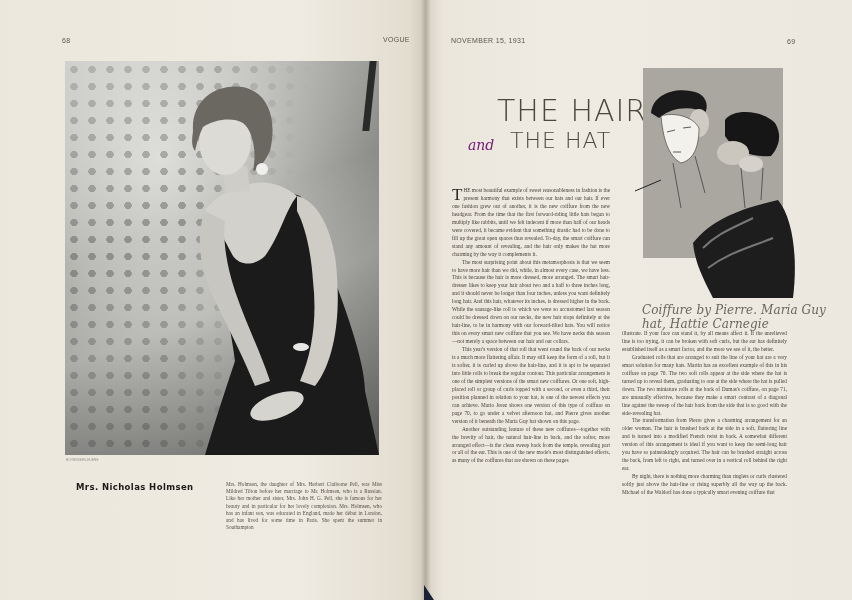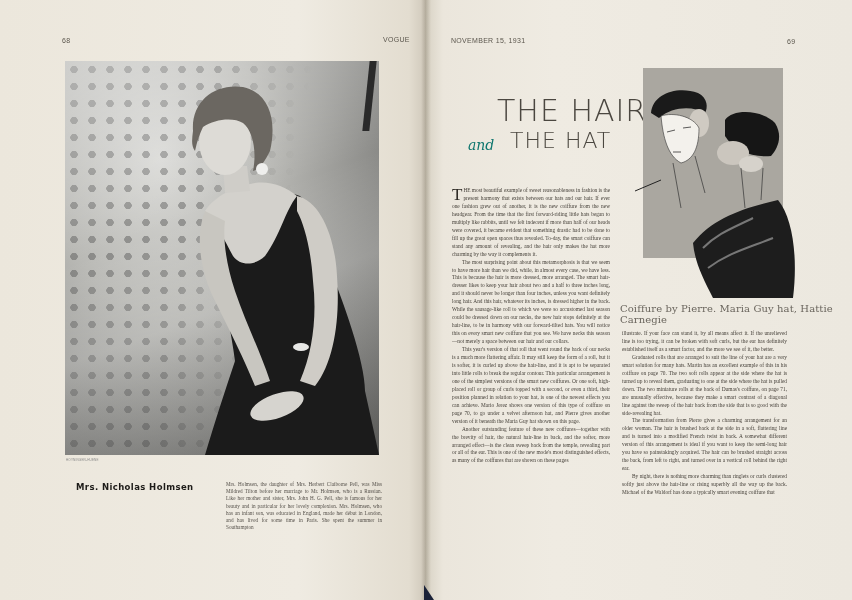--- a/index.html
+++ b/index.html
@@ -16,32 +16,32 @@
     background-size:18px 17px; opacity:0.75;
     -webkit-mask-image: linear-gradient(100deg, #000 0%, #000 40%, transparent 65%);
     mask-image: linear-gradient(100deg, #000 0%, #000 40%, transparent 65%); }
   .photo .sheen { position:absolute; inset:0; background:linear-gradient(160deg, rgba(255,255,255,0.35) 0%, rgba(255,255,255,0) 40%, rgba(255,255,255,0.15) 60%, rgba(0,0,0,0.2) 100%); }
   .photo .pole { position:absolute; right:6px; top:0; width:7px; height:70px; background:#2a2a2a; transform:skewX(-6deg); }
   .photo-credit { position:absolute; left:66px; top:458px; font-family:"Liberation Sans", sans-serif; font-size:3px; color:#888; letter-spacing:0.2px; }
   .caption-name { position:absolute; left:76px; top:482px; font-family:"DejaVu Sans", sans-serif; font-weight:bold; font-size:8.5px; letter-spacing:0.4px; color:#1d1b18; }
   .caption-body { position:absolute; left:226px; top:481px; width:156px; font-size:5.2px; line-height:7.2px; color:#55504a; text-align:justify; }
   .title-line { position:absolute; font-family:"DejaVu Sans", sans-serif; font-weight:200; color:#4b4740; letter-spacing:1px; }
   .title-1 { left:450px; top:93px; font-size:30px;margin-left:47px; }
-  .title-and { position:absolute; left:468px; top:137px; font-family:"DejaVu Serif", serif; font-style:italic; font-size:14px; color:#0f766e; }
+  .title-and { position:absolute; left:468px; top:137px; font-family:"DejaVu Serif", serif; font-style:italic; font-size:14px; color:#701a75; }
   .title-2 { left:510px; top:128px; font-size:22px; }
   .col { position:absolute; font-size:5.35px; line-height:7.95px; color:#423d36; text-align:justify; }
   .col p { margin:0; text-indent:10px; }
   .col p.first { text-indent:0; }
   .col p.cont { text-indent:0; }
   .dropcap { float:left; font-size:17px; line-height:14px; padding-right:1px; margin-top:1px; color:#2d2a25; }
   .col-1 { left:452px; top:187px; width:158px; }
   .col-2 { left:622px; top:330px; width:165px; }
   .illustration { position:absolute; left:643px; top:68px; width:140px; height:190px; background:#aaa7a0; }
   .illustration svg { position:absolute; left:-10px; top:0; width:160px; height:230px; overflow:visible; }
-  .illus-caption { position:absolute; left:620px; top:303px; font-family:"DejaVu Serif", serif; font-size:10px; color:#6a655d; letter-spacing:0.1px; }
+  .illus-caption { position:absolute; left:642px; top:303px; font-family:"DejaVu Serif", serif; font-style:italic; font-size:12px; color:#6a655d; letter-spacing:0.1px; }
   .next-corner { position:absolute; left:424px; top:585px; width:0; height:0; border-left:10px solid #1b2238; border-top:15px solid transparent; }
 </style>
 </head>
 <body>
 
 <div class="page page-left">
   <span class="folio" style="left:62px;top:37px;">68</span>
   <span class="folio" style="left:383px;top:36px;">VOGUE</span>
 
   <div class="photo">

